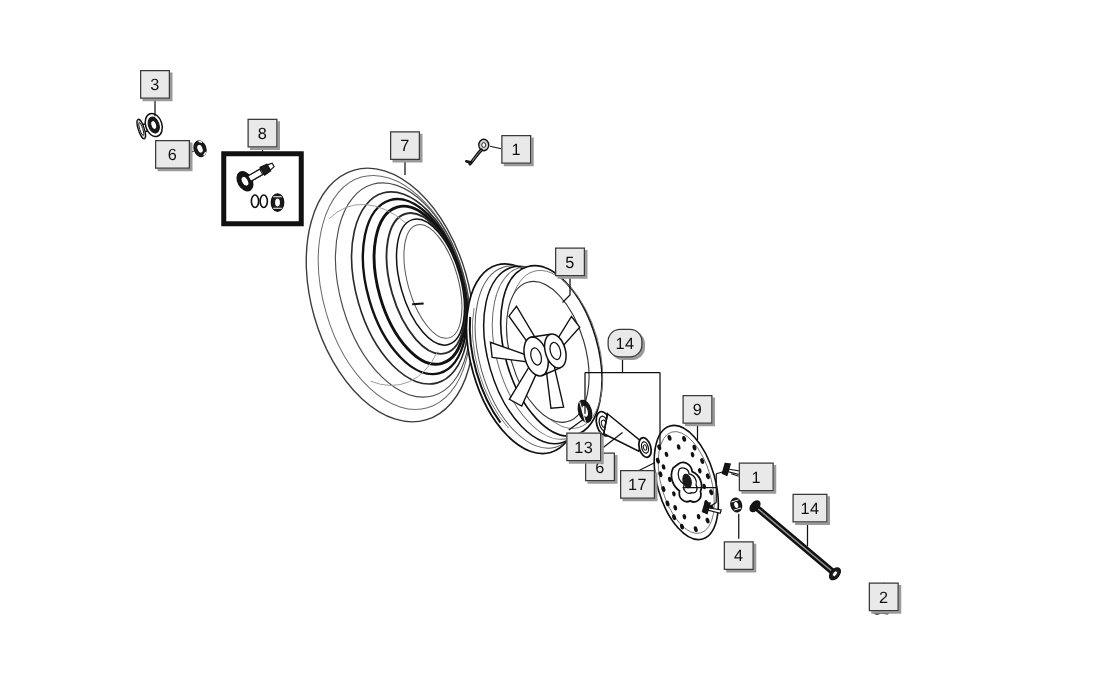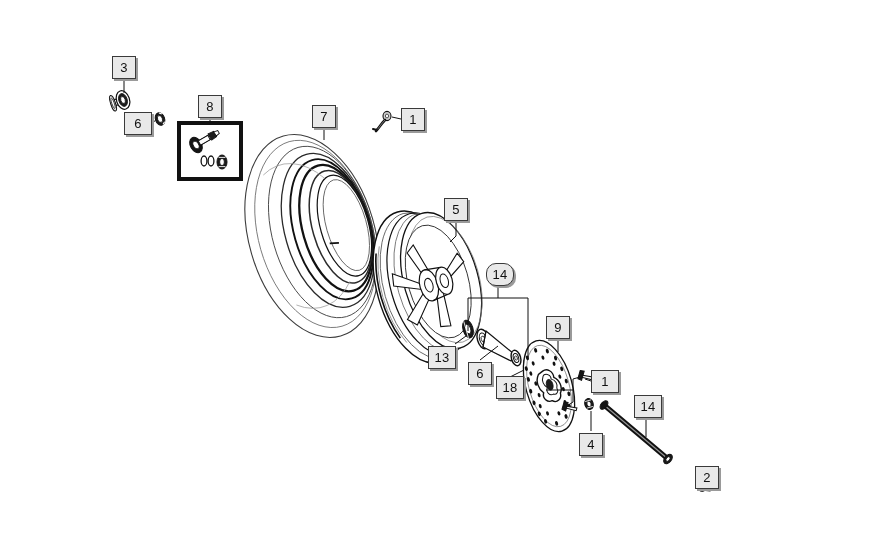--- a/index.html
+++ b/index.html
@@ -327,18 +327,18 @@
       <div class="callout" style="left: 112px; top: 56px;">3</div>
       <div class="callout" style="left: 579px; top: 433px;">4</div>
       <div class="callout" style="left: 444px; top: 198px;">5</div>
       <div class="callout" style="left: 468px; top: 362px;">6</div>
       <div class="callout" style="left: 312px; top: 105px;">7</div>
       <div class="callout" style="left: 198px; top: 95px;">8</div>
       <div class="callout" style="left: 546px; top: 316px;">9</div>
       <div class="callout wide" style="left: 591px; top: 370px;">1</div>
       <div class="callout wide" style="left: 634px; top: 395px;">14</div>
       <div class="callout wide" style="left: 124px; top: 112px;">6</div>
-      <div class="callout wide" style="left: 428px; top: 346px; text-align: right;">13</div>
+      <div class="callout wide" style="left: 453px; top: 346px; text-align: right;">13</div>
       <div class="callout wide" style="left: 486px; top: 263px; border-radius: 10px;">14</div>
-      <div class="callout wide" style="left: 496px; top: 376px;">18</div>
+      <div class="callout wide" style="left: 496px; top: 376px;">17</div>
     </div>
 
 </div>
 
 </body></html>

